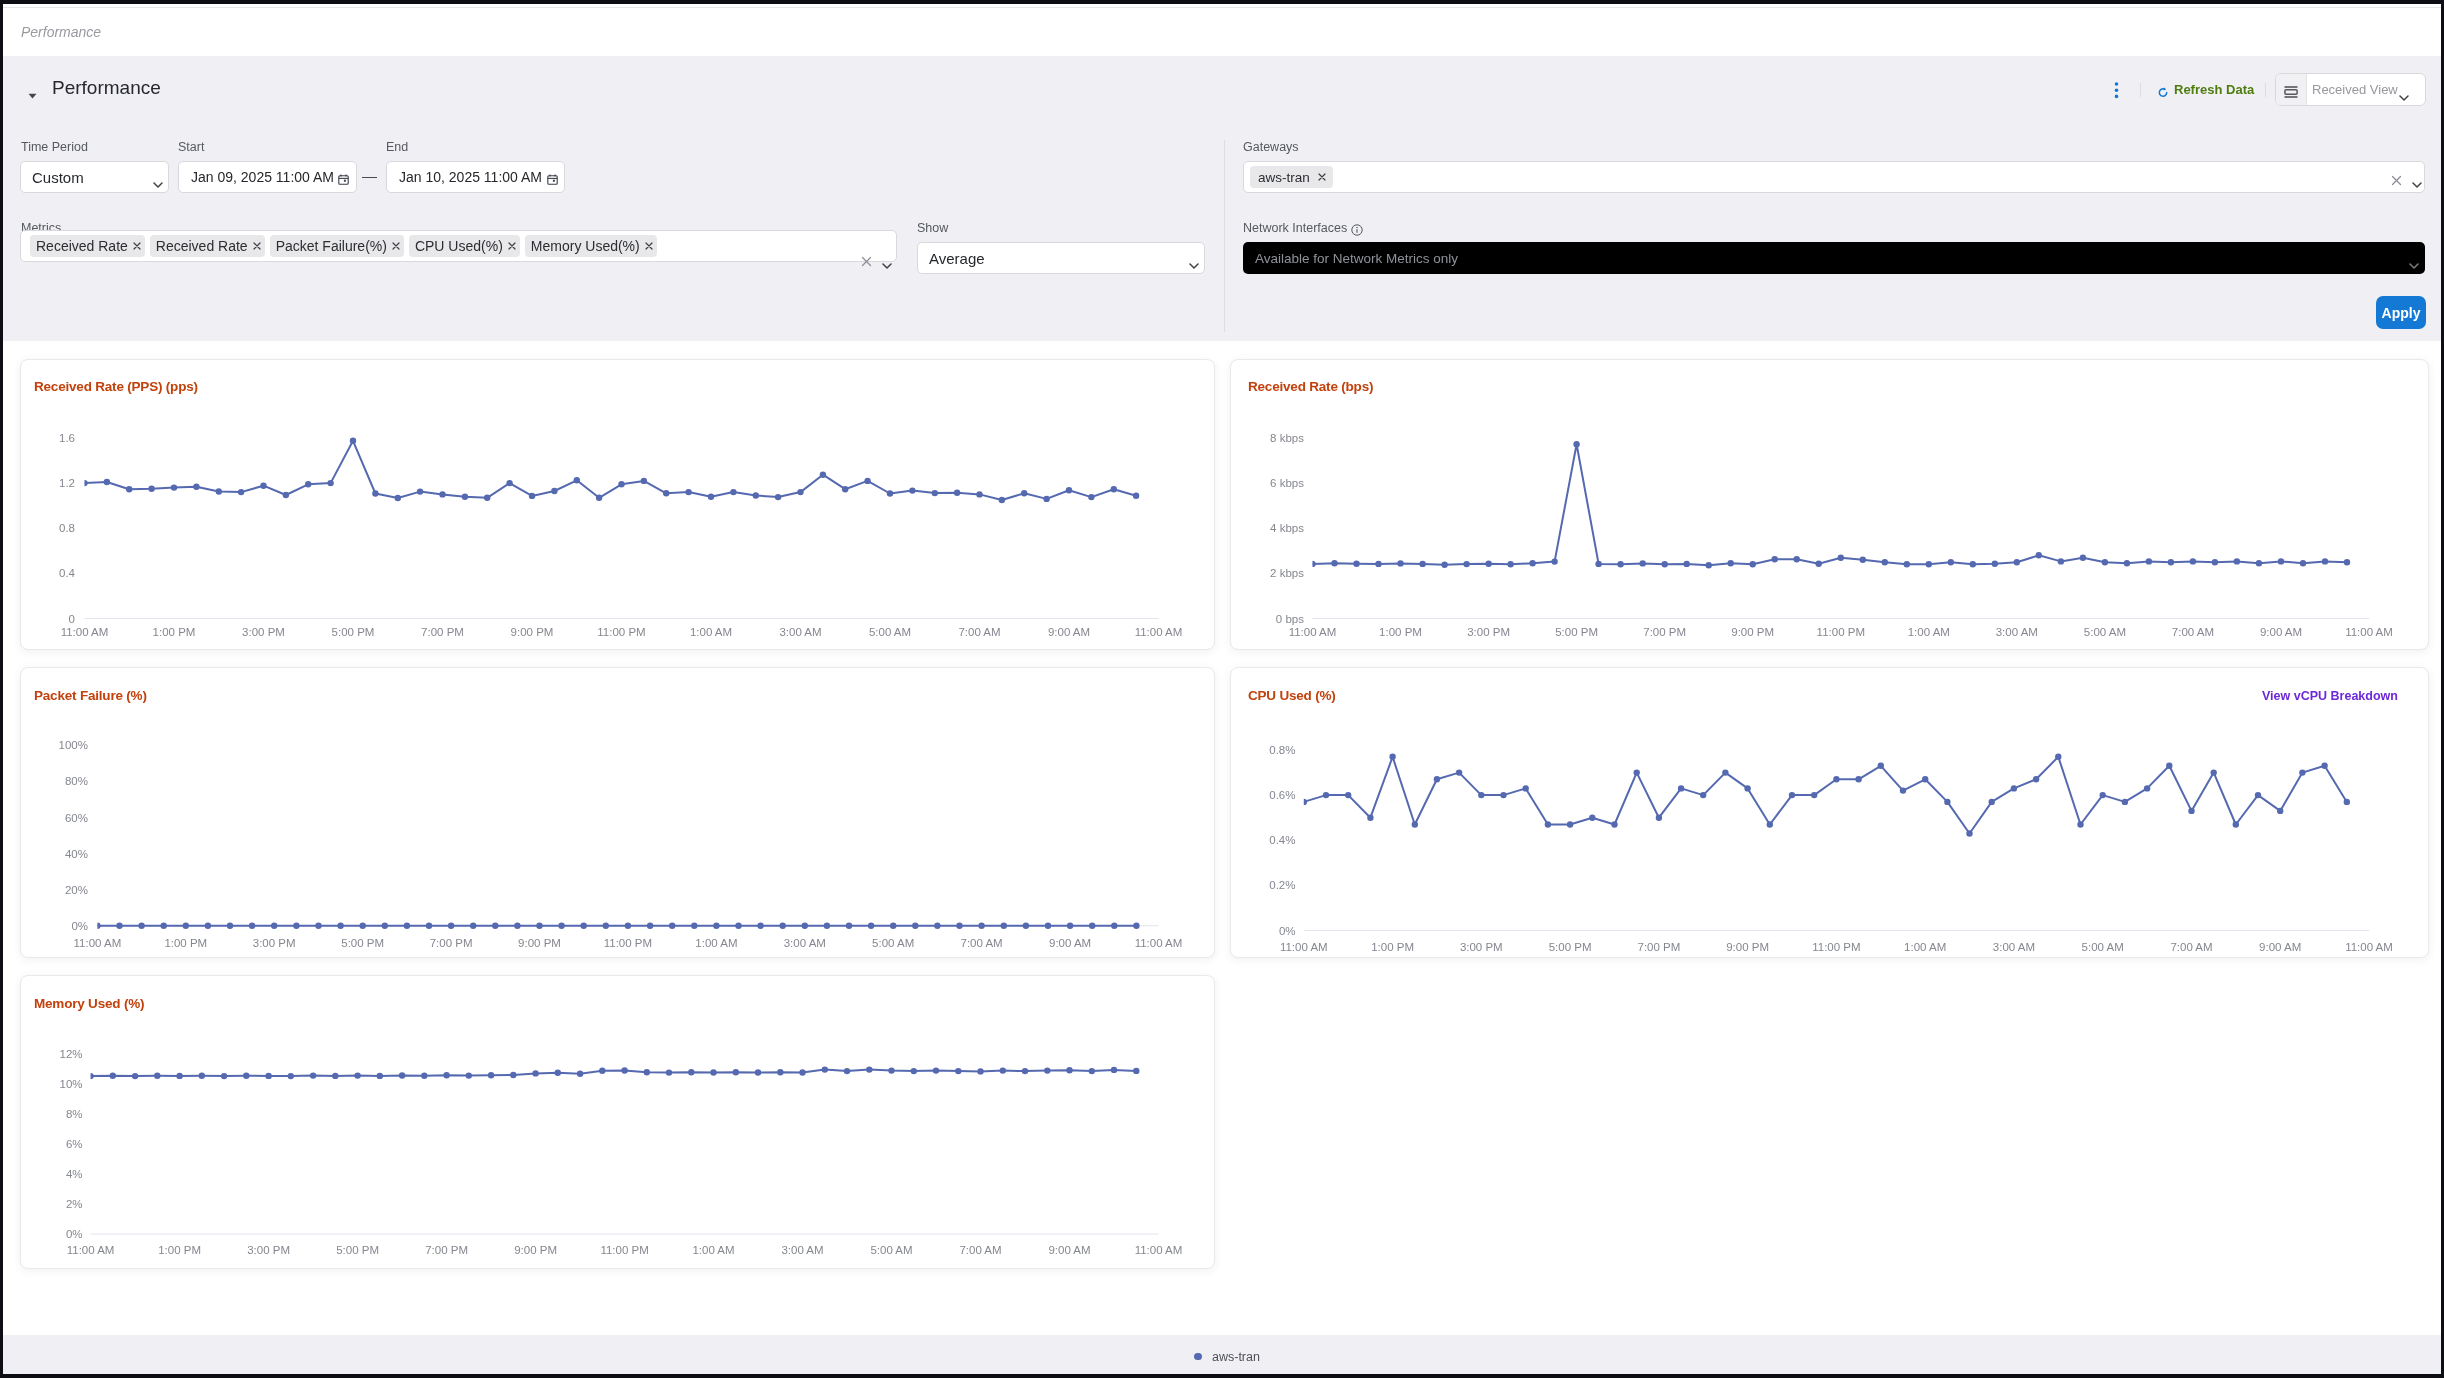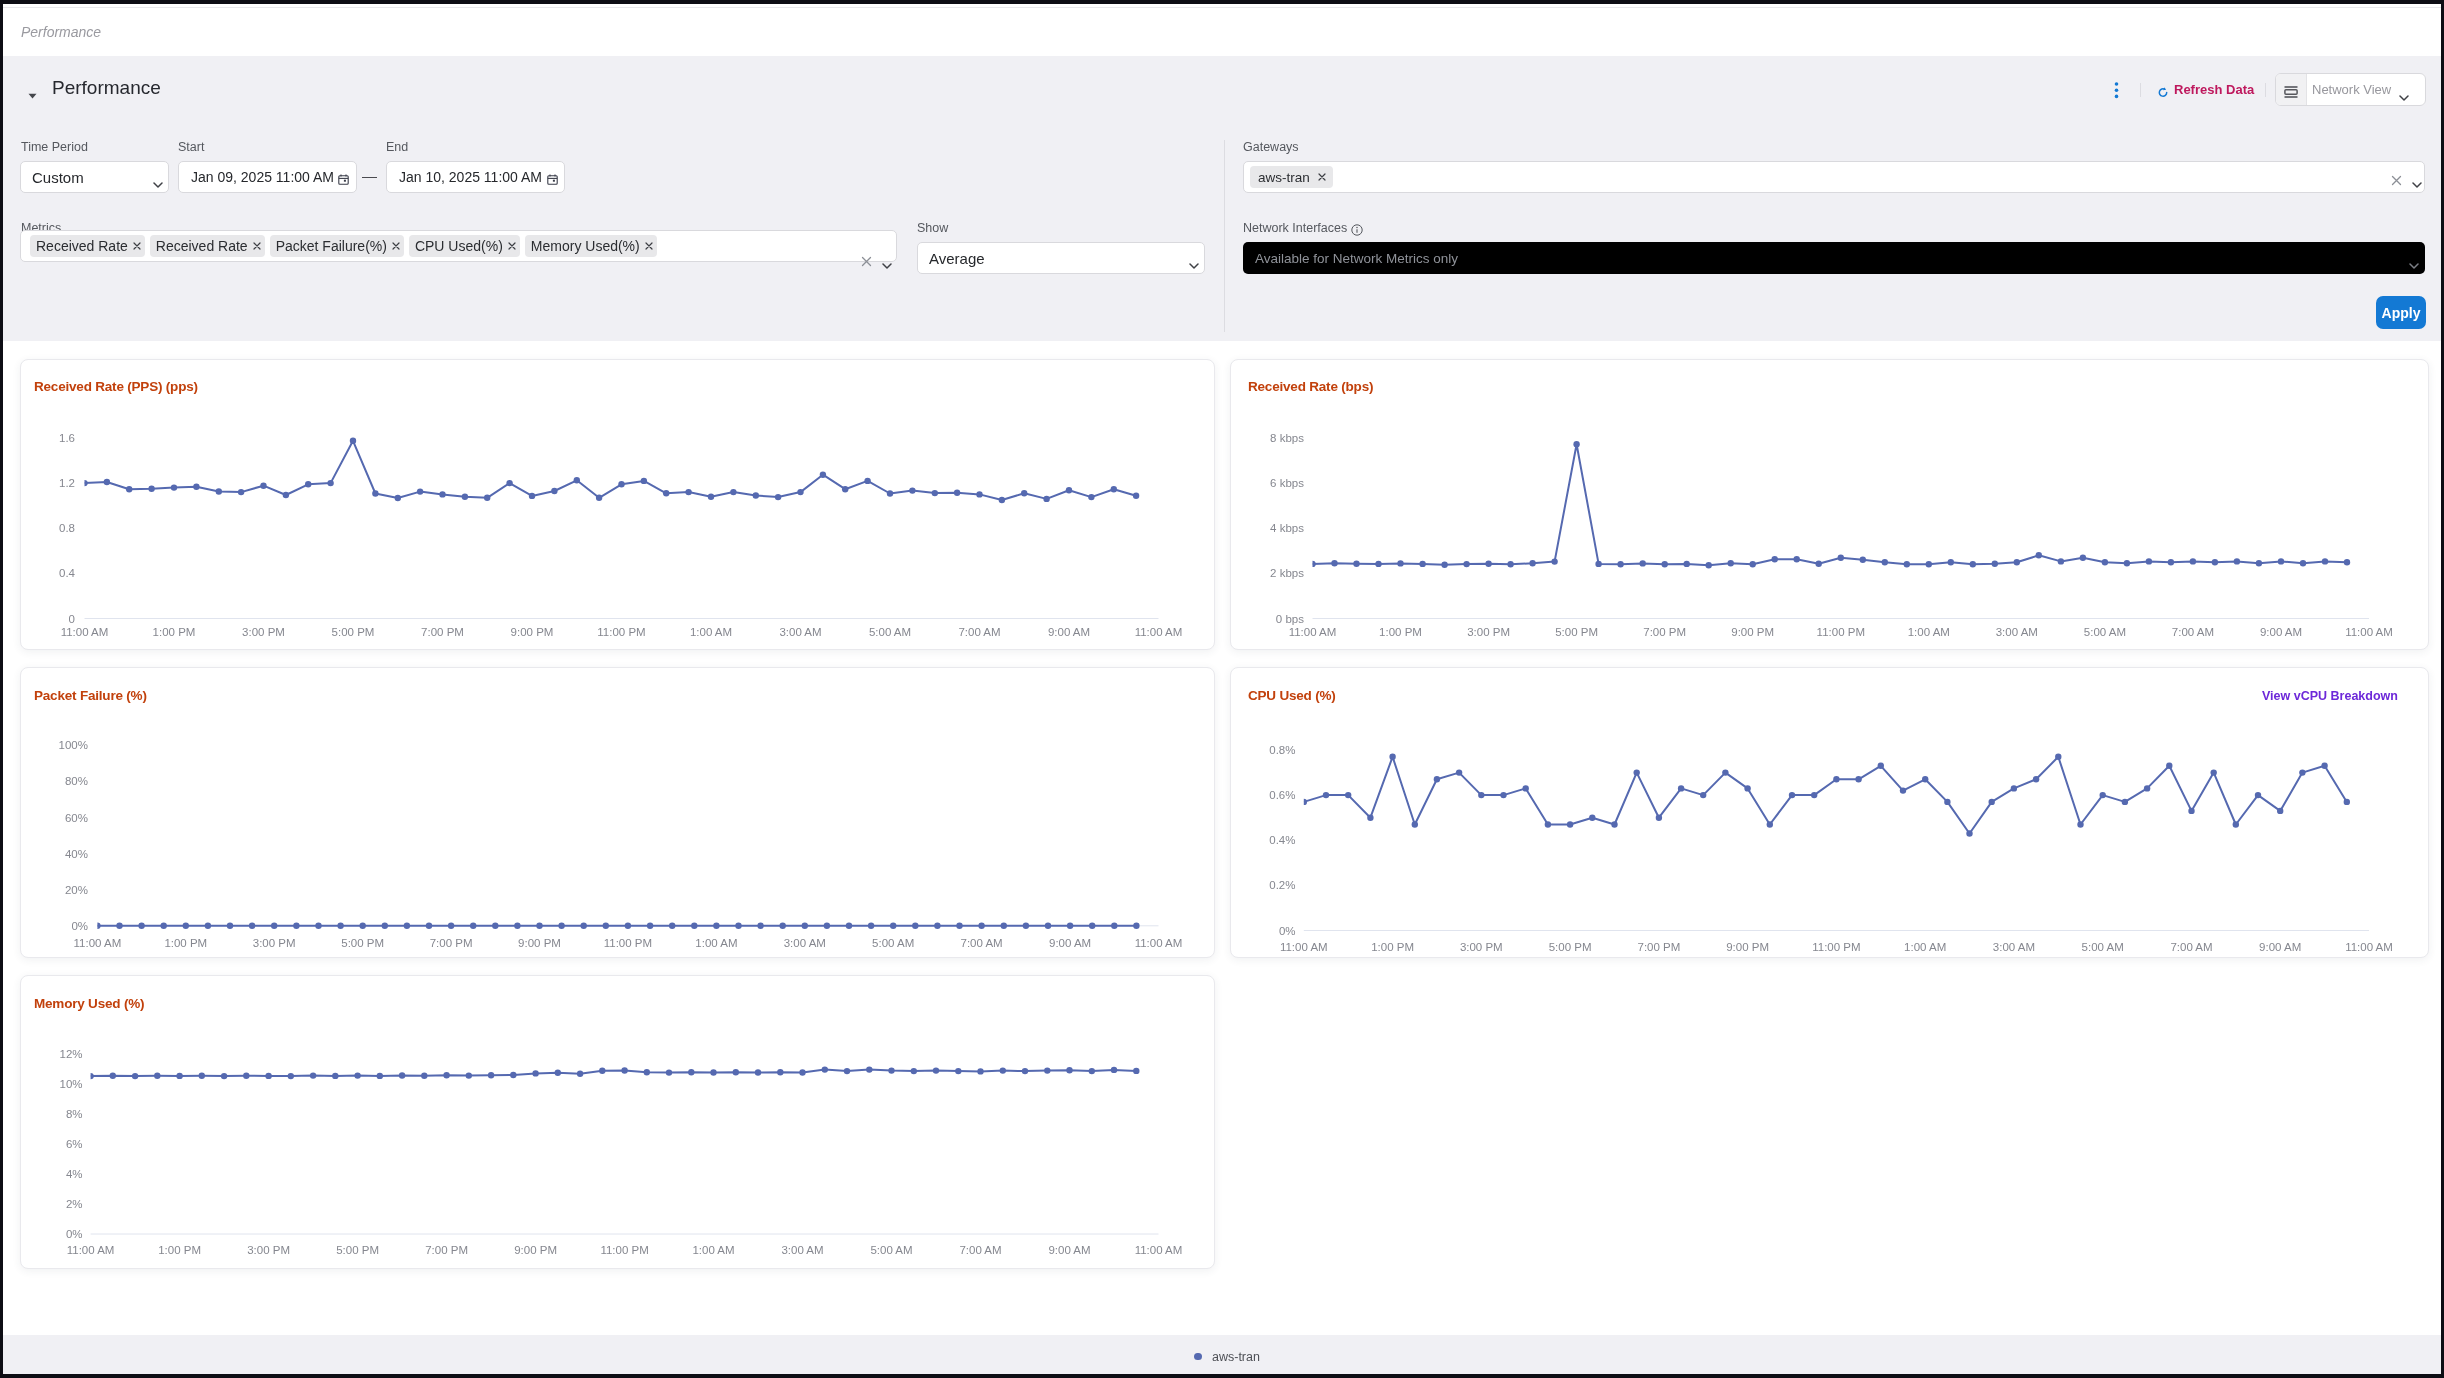--- a/index.html
+++ b/index.html
@@ -34,32 +34,32 @@
           <circle cx="2.5" cy="2" r="1.8"></circle>
           <circle cx="2.5" cy="8.2" r="1.8"></circle>
           <circle cx="2.5" cy="14.4" r="1.8"></circle>
         </g>
       </svg></div>
 <div class="abs vdiv" style="left:2140px;top:83px;height:13.5px;"></div>
 <div class="abs" style="left:2158px;top:84px;"><svg width="10" height="11" viewBox="0 0 10 11">
         <path d="M8.7 5.5 A3.7 3.7 0 1 1 6.9 2.3" fill="none" stroke="#1379d4" stroke-width="1.5" stroke-linecap="round"></path>
         <path d="M6.6 0.2 L7.7 2.7 L5.1 3.3 Z" fill="#1379d4"></path>
       </svg></div>
-<div class="abs" style="left:2174px;top:81.5px;color:#be185d;font-weight:bold;font-size:13px;">Refresh Data</div>
+<div class="abs" style="left:2174px;top:81.5px;color:#4d7c0f;font-weight:bold;font-size:13px;">Refresh Data</div>
 <div class="abs vdiv" style="left:2265px;top:83px;height:13.5px;"></div>
 <div class="abs" style="left:2275px;top:73px;width:151px;height:33px;background:#fff;border:1px solid #d9d9dd;border-radius:6px;"></div>
 <div class="abs" style="left:2276px;top:74px;width:31px;height:31px;background:#f1f1f3;border-right:1px solid #e3e3e6;border-radius:5px 0 0 5px;"></div>
 <div class="abs" style="left:2284px;top:84px;"><svg width="14" height="12" viewBox="0 0 14 12">
         <g stroke="#56575c" fill="none">
           <line x1="0.5" y1="1" x2="13.5" y2="1" stroke-width="1.6"></line>
           <rect x="0.9" y="3.7" width="12.2" height="4.6" rx="1" stroke-width="1.5"></rect>
           <line x1="0.5" y1="11" x2="13.5" y2="11" stroke-width="1.6"></line>
         </g>
       </svg></div>
-<div class="abs" style="left:2312px;top:82px;font-size:13px;color:#97979d;">Network View</div>
+<div class="abs" style="left:2312px;top:82px;font-size:13px;color:#97979d;">Received View</div>
 <div class="abs" style="left:2399px;top:87px;"><svg width="10" height="6" viewBox="0 0 10 6">
         <path d="M1 1 L5 5 L9 1" fill="none" stroke="#3f4146" stroke-width="1.5" stroke-linecap="round" stroke-linejoin="round"></path>
       </svg></div>
 
 <div class="abs lbl" style="left:21px;top:140px;">Time Period</div>
 <div class="abs lbl" style="left:178px;top:140px;">Start</div>
 <div class="abs lbl" style="left:386px;top:140px;">End</div>
 <div class="abs lbl" style="left:1243px;top:140px;">Gateways</div>
 
 <div class="inp" style="left:20px;top:161px;width:149px;">

